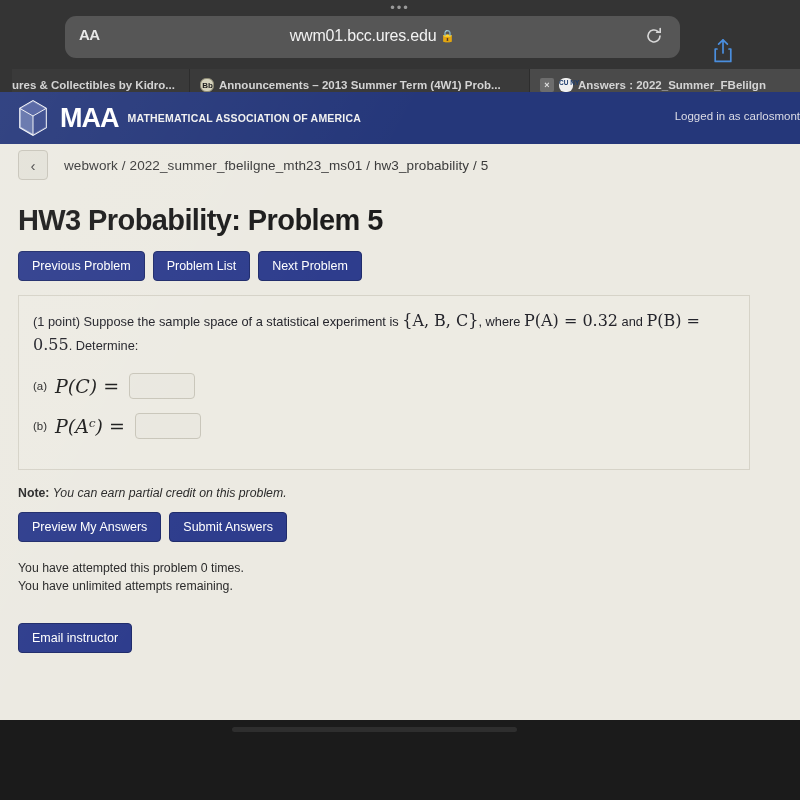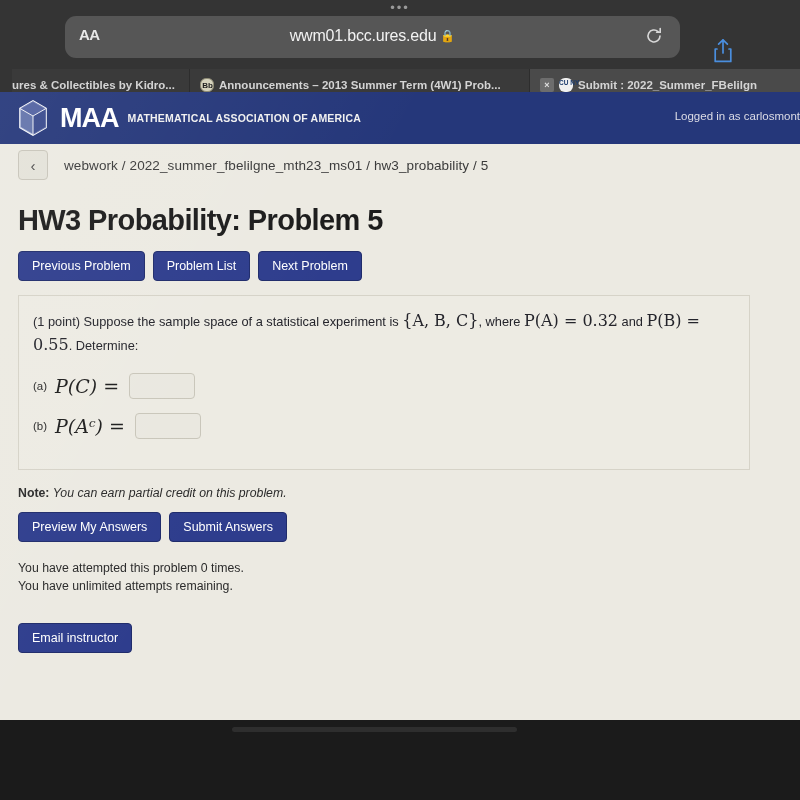--- a/index.html
+++ b/index.html
@@ -197,21 +197,21 @@
       <div class="tab t1">
         <span>ures &amp; Collectibles by Kidro...</span>
       </div>
       <div class="tab t2">
         <span class="fav bb">Bb</span>
         <span>Announcements – 2013 Summer Term (4W1) Prob...</span>
       </div>
       <div class="tab t3">
         <span class="tabclose">×</span>
         <span class="fav cuny">CU NY</span>
-        <span>Submit : 2022_Summer_FBelilgn</span>
+        <span>Answers : 2022_Summer_FBelilgn</span>
       </div>
     </div>
   </div>
 
   <div class="page">
 
     <div class="maa-header">
       <span class="maa-logo">
         <svg viewBox="0 0 38 38" width="38" height="38">
           <polygon points="19,2 32,9.5 32,28.5 19,36 6,28.5 6,9.5" fill="none" stroke="#ffffff" stroke-width="1.6"></polygon>

